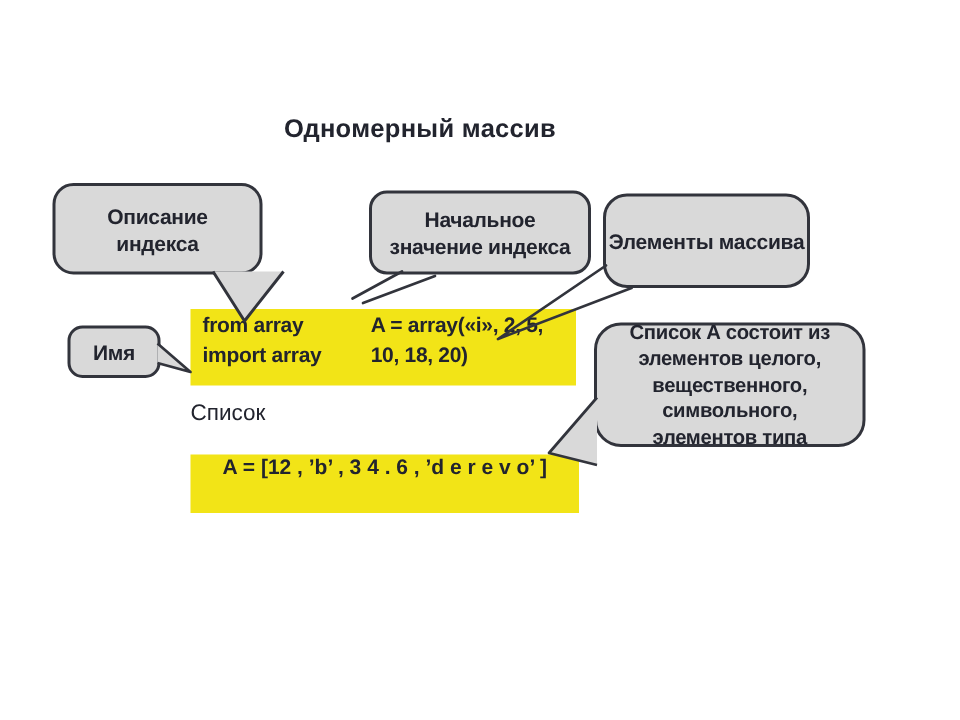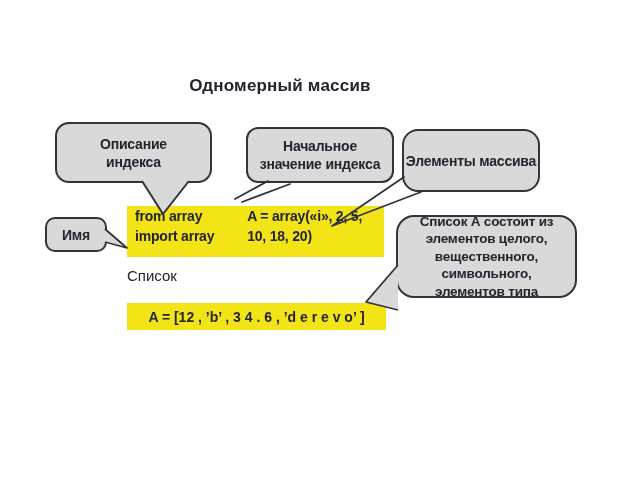--- a/index.html
+++ b/index.html
@@ -19,40 +19,40 @@
     position:absolute;left:0;top:76px;width:560px;text-align:center;
     font-size:17px;font-weight:bold;color:var(--ink);letter-spacing:.2px;
   }
   .bubble{
     position:absolute;box-sizing:border-box;
     background:var(--bubble-fill);border:2px solid var(--bubble-border);
     display:flex;flex-direction:column;justify-content:center;align-items:center;
     text-align:center;font-weight:bold;color:var(--ink);
     font-size:14px;line-height:18px;z-index:2;letter-spacing:-0.2px;
   }
-  .bubble-description{left:55px;top:122px;width:157px;height:61px;border-radius:14px;text-align:center;}
+  .bubble-description{left:35px;top:122px;width:140px;height:61px;border-radius:14px;text-align:center;}
   .bubble-initial{left:246px;top:127px;width:148px;height:56px;border-radius:12px;}
   .bubble-sametype{left:402px;top:129px;width:138px;height:63px;border-radius:16px;}
   .bubble-name{left:45px;top:217px;width:62px;height:35px;border-radius:10px;}
   .bubble-listinfo{
     left:396px;top:215px;width:181px;height:83px;border-radius:18px;
     font-size:13.5px;line-height:17.5px;
   }
   .code-block{
     position:absolute;box-sizing:border-box;background:var(--yellow);
     color:var(--ink);font-weight:bold;display:flex;flex-direction:row;
     justify-content:center;z-index:1;
   }
   .code-array{
     left:127px;top:206px;width:257px;height:51px;
     padding-left:8px;font-size:14px;line-height:20px;letter-spacing:-0.2px;
   }
   .code-list{
-    left:127px;top:303px;width:259px;height:27px;
-    align-items:center;font-size:14px;letter-spacing:0px;
+    left:127px;top:303px;width:259px;height:39px;
+    align-items:flex-start;font-size:14px;letter-spacing:0px;
   }
   .section-label{
     position:absolute;left:127px;top:267px;width:257px;text-align:left;
     font-size:15px;font-weight:normal;color:var(--ink);z-index:1;
   }
   svg.tails{position:absolute;left:0;top:0;z-index:3;pointer-events:none;}
 </style>
 </head>
 <body>
 

